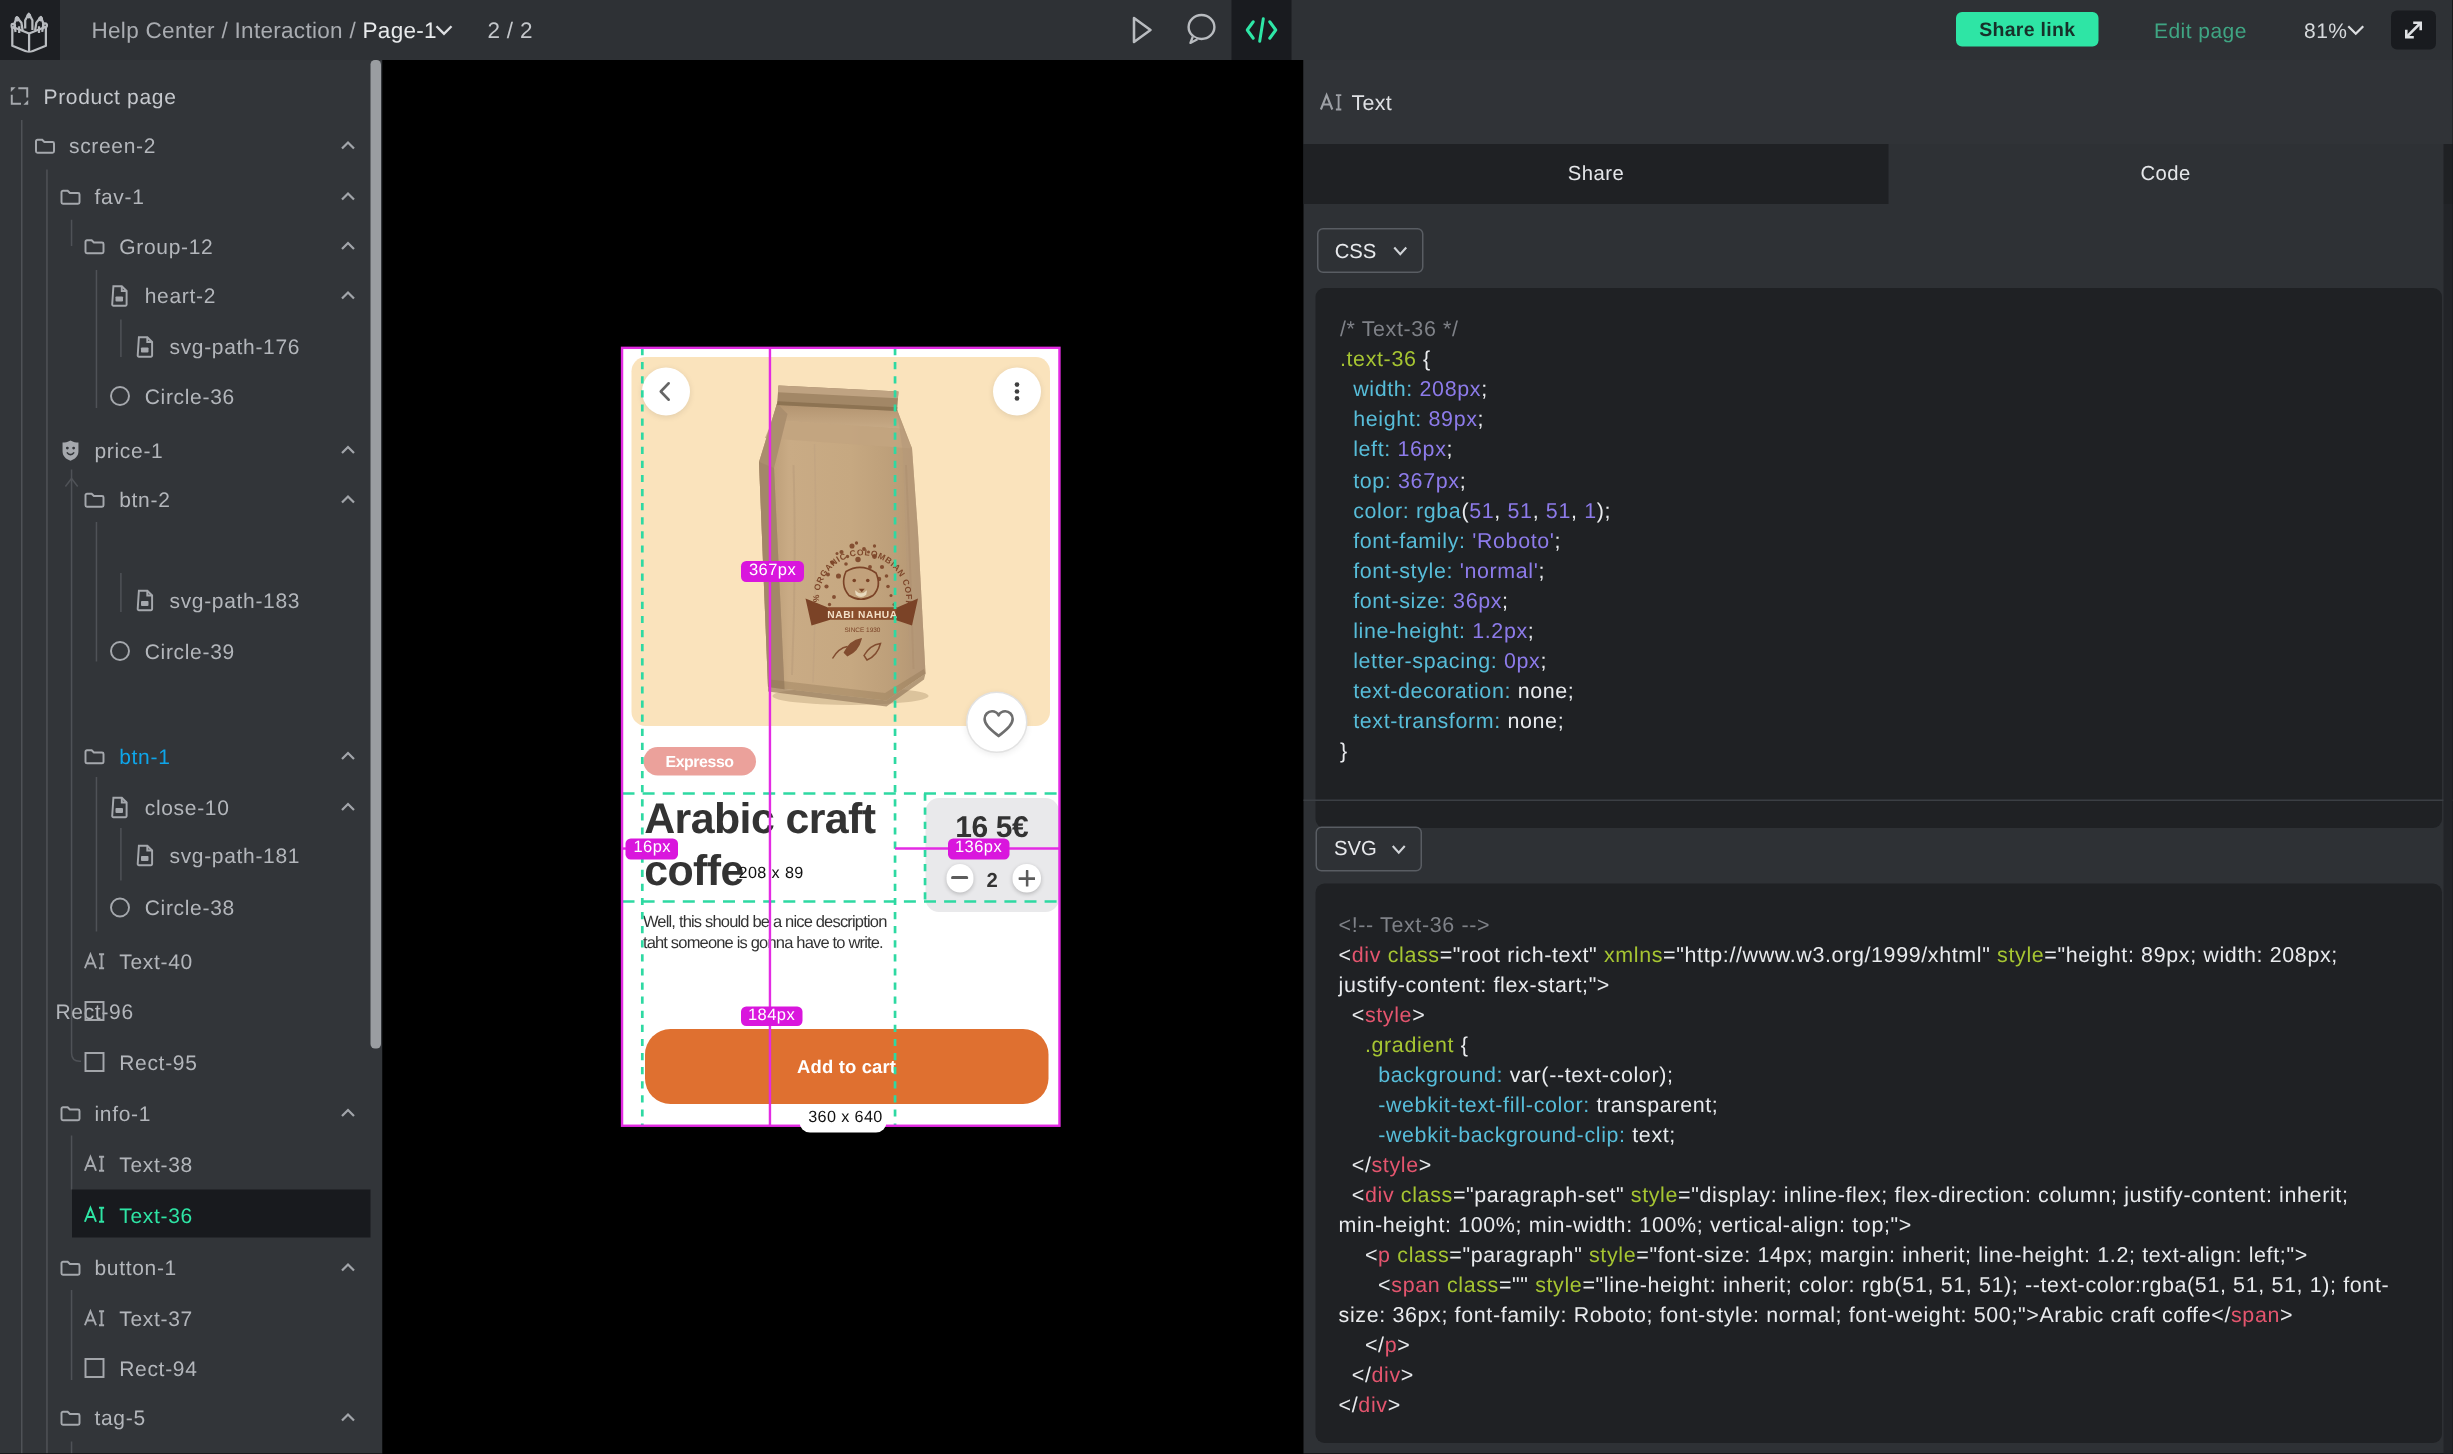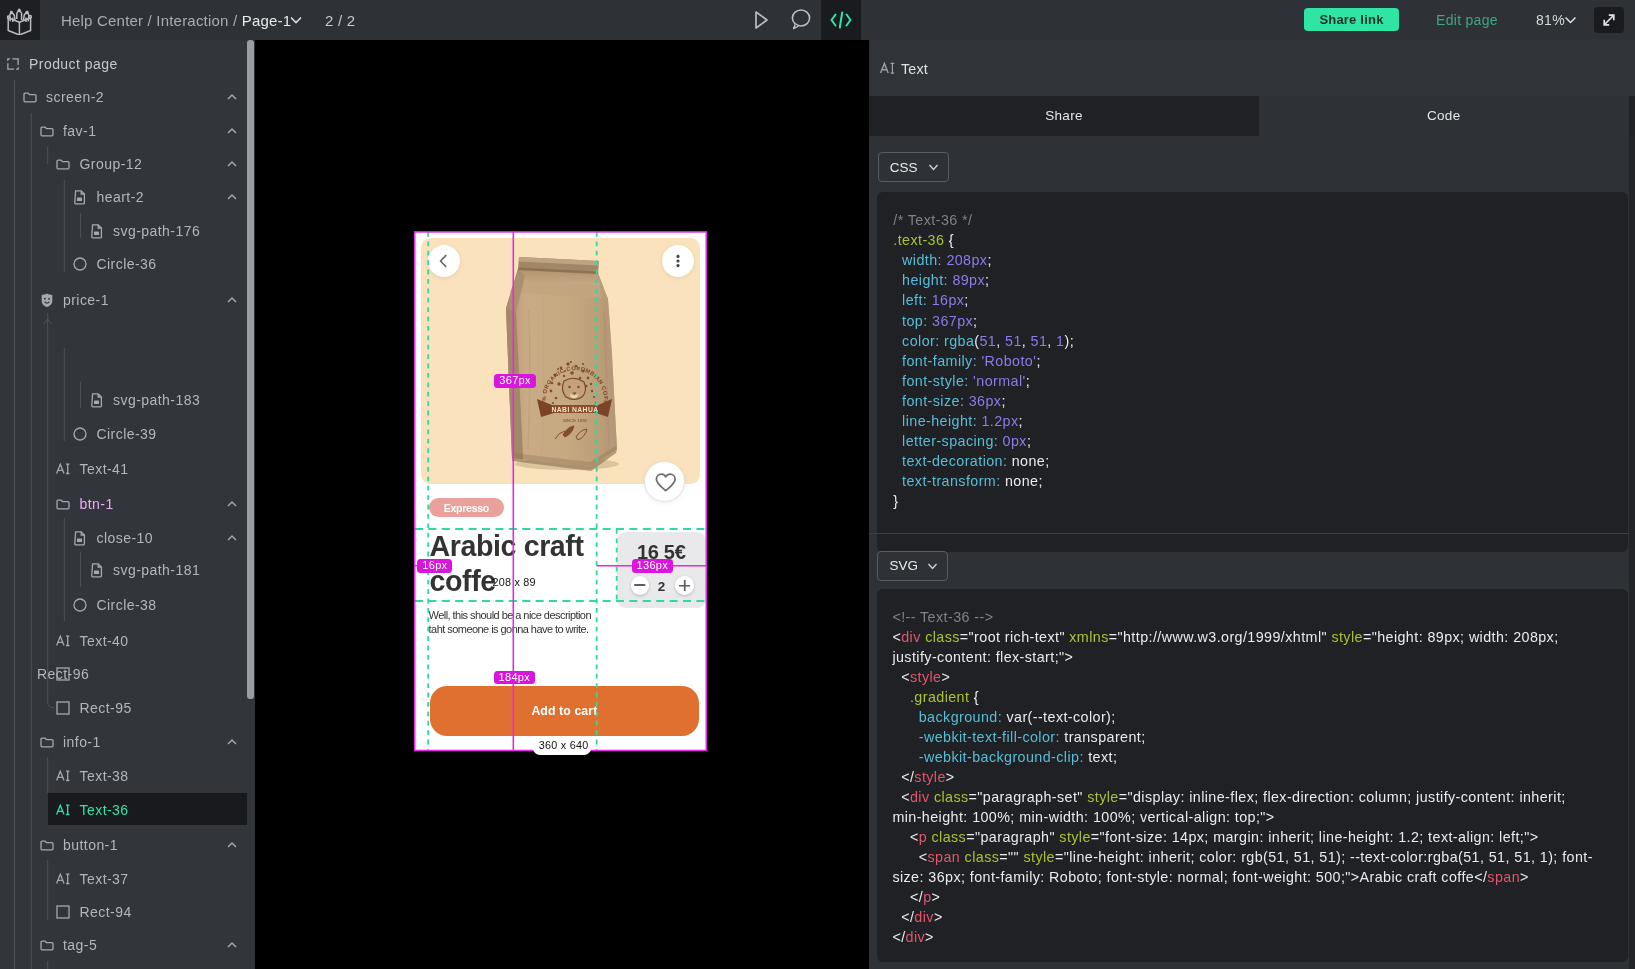--- a/index.html
+++ b/index.html
@@ -166,46 +166,48 @@
         <path d="M8 1.6 c1.9 1.1 3.7 1.4 5.3 1.4 v5.8 c0 3.4 -2.4 5.3 -5.3 6.3 c-2.9 -1 -5.3 -2.9 -5.3 -6.3 v-5.8 c1.6 0 3.4 -0.3 5.3 -1.4 z" fill="#a5a8ad" stroke="none"></path>
         <circle cx="5.9" cy="6.7" r="0.95" fill="#323539"></circle>
         <circle cx="10.1" cy="6.7" r="0.95" fill="#323539"></circle>
         <path d="M5.6 9.6 c0.7 1 1.6 1.5 2.4 1.5 c0.8 0 1.7 -0.5 2.4 -1.5" stroke="#323539" stroke-width="1.1" fill="none"></path>
       </svg>
       <div class="lbl" style="margin-left:63px;color:#b3b6bb;font-size:14px;">price-1</div>
       <svg class="caret" width="16" height="16" viewBox="0 0 16 16">
         <path d="M4 10 L8 6 L12 10" stroke="#a2a5aa" stroke-width="1.5" fill="none"></path>
       </svg>
     </div>
+    <div class="row" style="top:276px;">
+      <svg class="ticon" style="left:55.3px" width="16" height="16" viewBox="0 0 16 16">
+        <path d="M2 5.2 a1 1 0 0 1 1-1 h3.1 l1.5 1.5 h5.4 a1 1 0 0 1 1 1 v5.1 a1 1 0 0 1 -1 1 h-10 a1 1 0 0 1 -1-1 z" stroke="#a5a8ad" stroke-width="1.3" fill="none"></path>
+      </svg>
+      <div class="lbl" style="margin-left:79.5px;color:#b3b6bb;font-size:14px;">btn-2</div>
+      <svg class="caret" width="16" height="16" viewBox="0 0 16 16">
+        <path d="M4 10 L8 6 L12 10" stroke="#a2a5aa" stroke-width="1.5" fill="none"></path>
+      </svg>
+    </div>
     <div class="row" style="top:343px;">
       <svg class="ticon" style="left:88.8px" width="16" height="16" viewBox="0 0 16 16">
         <path d="M3.6 1.8 h5.6 l3.2 3.2 v9 a0.8 0.8 0 0 1 -0.8 0.8 h-8 a0.8 0.8 0 0 1 -0.8-0.8 z" stroke="#a5a8ad" stroke-width="1.3" fill="none"></path>
         <path d="M9.2 1.8 v3.2 h3.2" stroke="#a5a8ad" stroke-width="1.3" fill="none"></path>
         <rect x="5" y="8.6" width="5" height="3.4" rx="0.6" fill="#a5a8ad" stroke="none"></rect>
       </svg>
       <div class="lbl" style="margin-left:113px;color:#b3b6bb;font-size:14px;">svg-path-183</div>
     </div>
     <div class="row" style="top:377px;">
       <svg class="ticon" style="left:72.3px" width="16" height="16" viewBox="0 0 16 16">
         <circle cx="8" cy="8" r="6" stroke="#a5a8ad" stroke-width="1.3" fill="none"></circle>
       </svg>
       <div class="lbl" style="margin-left:96.5px;color:#b3b6bb;font-size:14px;">Circle-39</div>
     </div>
-    <div class="row" style="top:412px;">
-      <svg class="ticon" style="left:55.3px" width="16" height="16" viewBox="0 0 16 16">
-        <path d="M1.6 12.5 L5.3 3.2 L9 12.5 M2.9 9.3 h4.8" stroke="#a5a8ad" stroke-width="1.3" fill="none"></path>
-        <path d="M11 3.2 h3.4 M12.7 3.2 v9.3 M11 12.5 h3.4" stroke="#a5a8ad" stroke-width="1.3" fill="none"></path>
-      </svg>
-      <div class="lbl" style="margin-left:79.5px;color:#b3b6bb;font-size:14px;">Text-41</div>
-    </div>
     <div class="row" style="top:446.5px;">
       <svg class="ticon" style="left:55.3px" width="16" height="16" viewBox="0 0 16 16">
         <path d="M2 5.2 a1 1 0 0 1 1-1 h3.1 l1.5 1.5 h5.4 a1 1 0 0 1 1 1 v5.1 a1 1 0 0 1 -1 1 h-10 a1 1 0 0 1 -1-1 z" stroke="#a5a8ad" stroke-width="1.3" fill="none"></path>
       </svg>
-      <div class="lbl" style="margin-left:79.5px;color:#f0abfc;font-size:14px;text-align:right;">btn-1</div>
+      <div class="lbl" style="margin-left:79.5px;color:#0ea5e9;font-size:14px;text-align:right;">btn-1</div>
       <svg class="caret" width="16" height="16" viewBox="0 0 16 16">
         <path d="M4 10 L8 6 L12 10" stroke="#a2a5aa" stroke-width="1.5" fill="none"></path>
       </svg>
     </div>
     <div class="row" style="top:480.5px;">
       <svg class="ticon" style="left:72.3px" width="16" height="16" viewBox="0 0 16 16">
         <path d="M3.6 1.8 h5.6 l3.2 3.2 v9 a0.8 0.8 0 0 1 -0.8 0.8 h-8 a0.8 0.8 0 0 1 -0.8-0.8 z" stroke="#a5a8ad" stroke-width="1.3" fill="none"></path>
         <path d="M9.2 1.8 v3.2 h3.2" stroke="#a5a8ad" stroke-width="1.3" fill="none"></path>
         <rect x="5" y="8.6" width="5" height="3.4" rx="0.6" fill="#a5a8ad" stroke="none"></rect>
       </svg>

